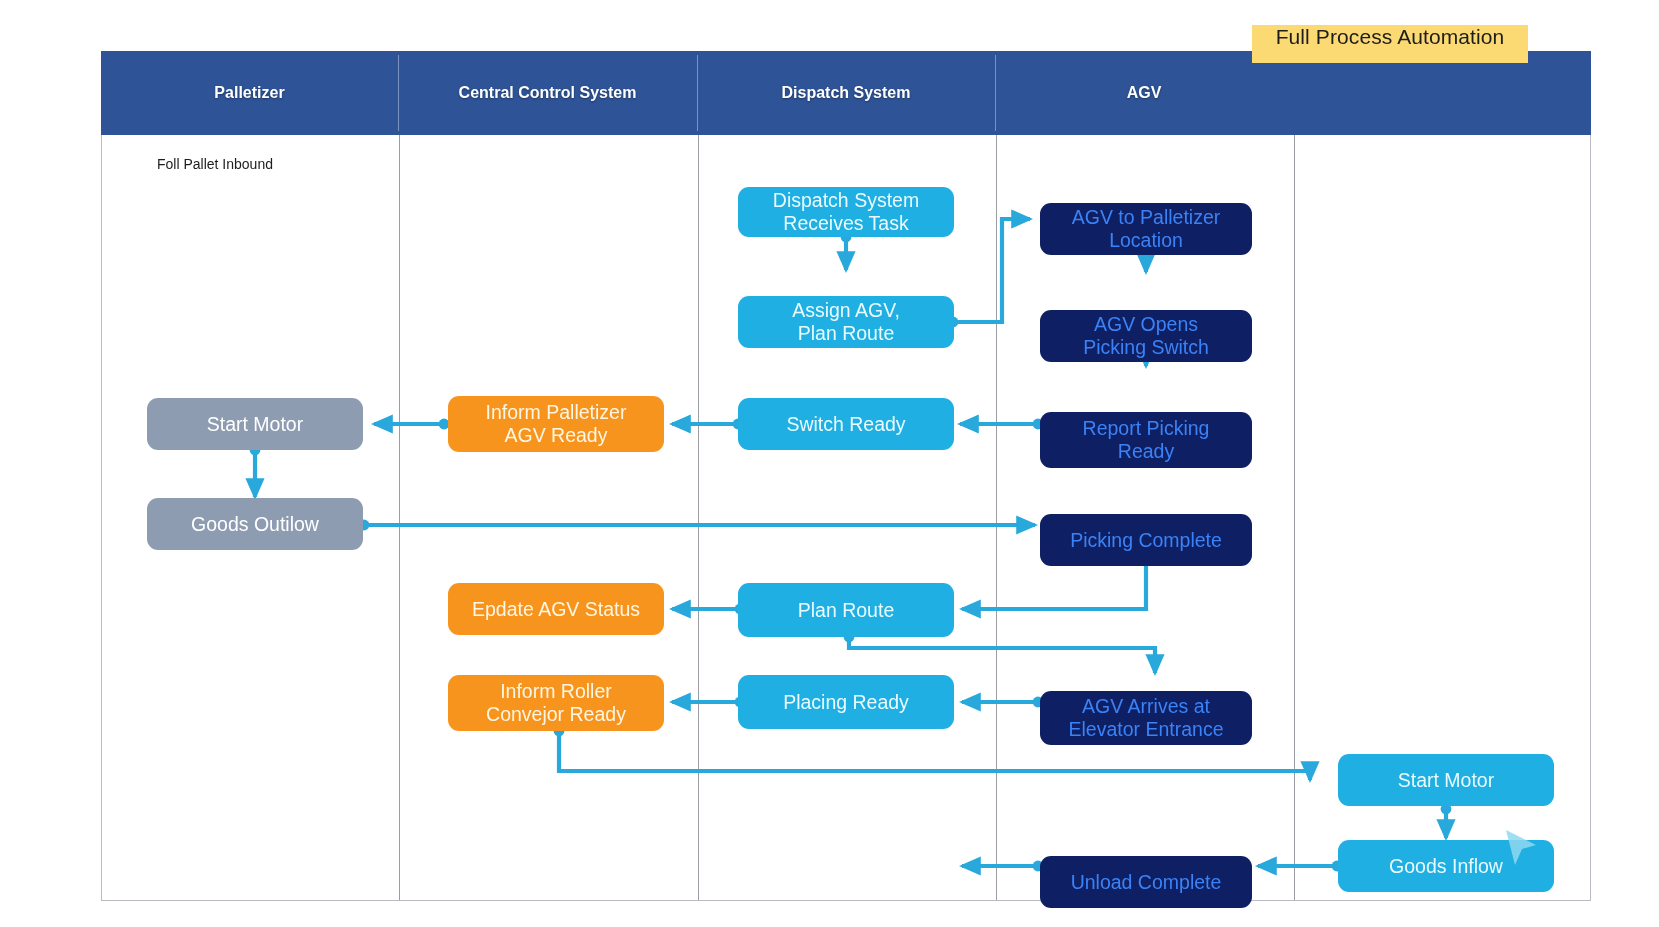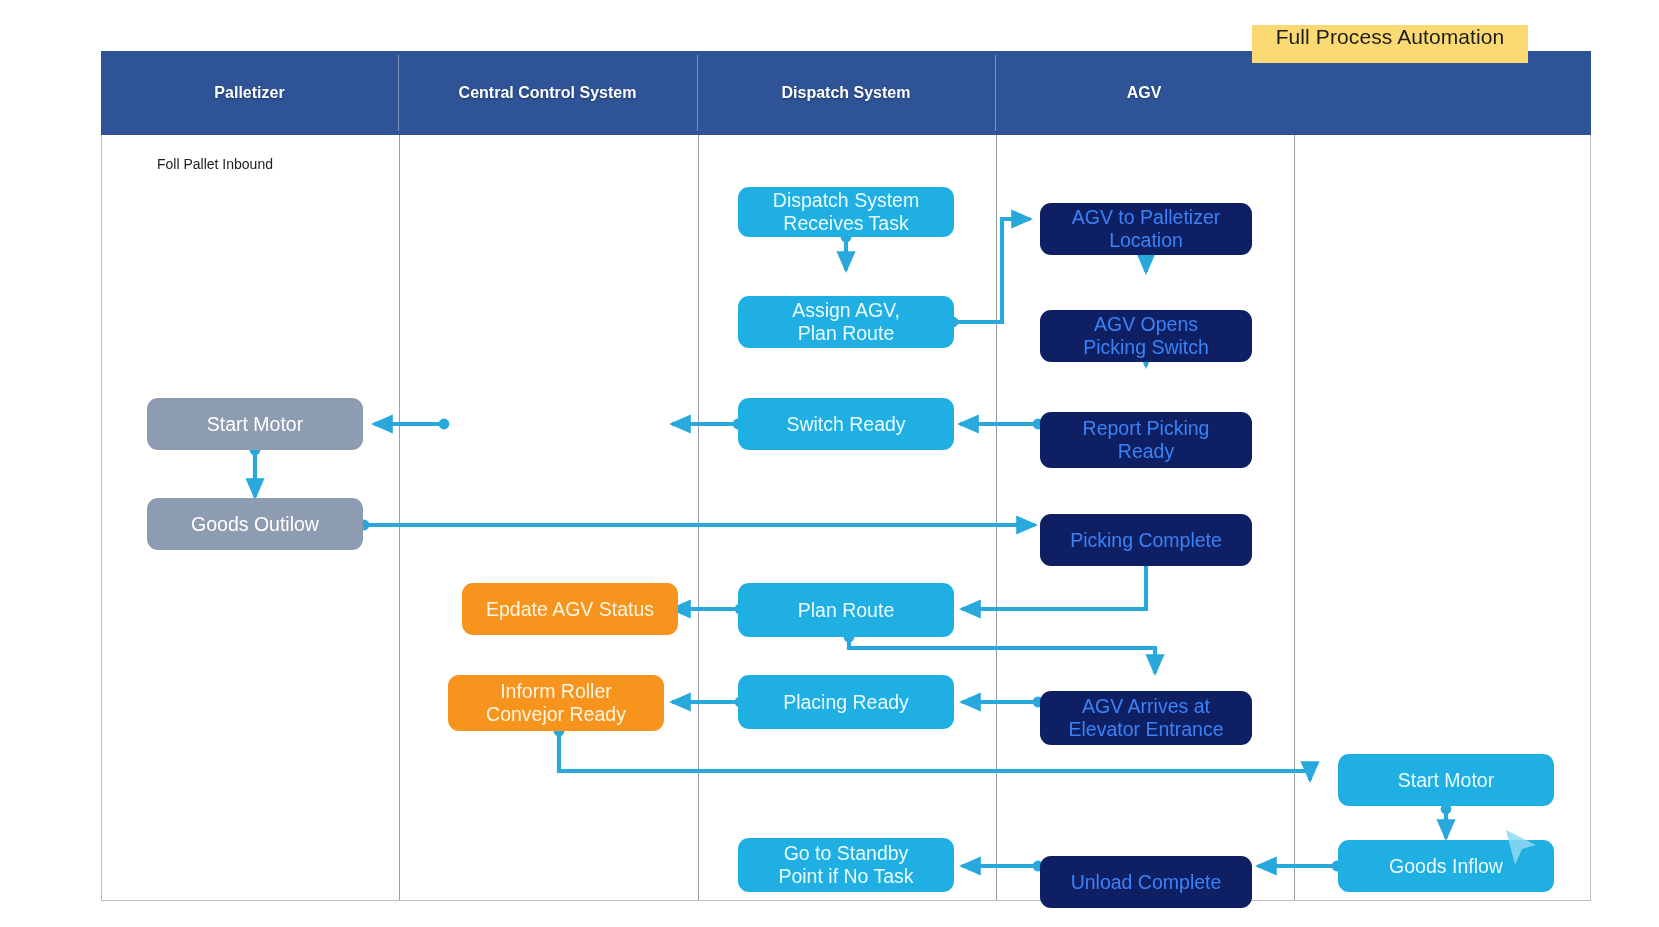--- a/index.html
+++ b/index.html
@@ -229,45 +229,45 @@
 Location</div>
 
   <div class="node n-navy" style="left:1040px; top:294px; width:212px; height:52px;">AGV Opens
 Picking Switch</div>
 
   <div class="node n-navy" style="left:1040px; top:396px; width:212px; height:56px;">Report Picking
 Ready</div>
 
   <div class="node n-cyan" style="left:738px; top:398px; width:216px; height:52px;">Switch Ready</div>
 
+  <div class="node n-orange" style="left:448px; top:396px; width:216px; height:56px;">Inform Palletizer
+AGV Ready</div>
 
   <div class="node n-gray" style="left:147px; top:398px; width:216px; height:52px;">Start Motor</div>
 
   <div class="node n-gray" style="left:147px; top:498px; width:216px; height:52px;">Goods Outilow</div>
 
   <div class="node n-navy" style="left:1040px; top:498px; width:212px; height:52px;">Picking Complete</div>
 
   <div class="node n-cyan" style="left:738px; top:583px; width:216px; height:54px;">Plan Route</div>
 
-  <div class="node n-orange" style="left:448px; top:583px; width:216px; height:52px;margin-left:14px;">Epdate AGV Status</div>
+  <div class="node n-orange" style="left:448px; top:583px; width:216px; height:52px;">Epdate AGV Status</div>
 
   <div class="node n-navy" style="left:1040px; top:675px; width:212px; height:54px;">AGV Arrives at
 Elevator Entrance</div>
 
   <div class="node n-cyan" style="left:738px; top:675px; width:216px; height:54px;">Placing Ready</div>
 
   <div class="node n-orange" style="left:448px; top:675px; width:216px; height:56px;">Inform Roller
 Convejor Ready</div>
 
   <div class="node n-cyan" style="left:1338px; top:754px; width:216px; height:52px;">Start Motor</div>
 
   <div class="node n-cyan" style="left:1338px; top:840px; width:216px; height:52px;">Goods Inflow</div>
 
   <div class="node n-navy" style="left:1040px; top:840px; width:212px; height:52px;">Unload Complete</div>
 
-  <div class="node n-cyan" style="left:738px; top:838px; width:216px; height:54px;">Go to Standby
-Point if No Task</div>
 
   <svg class="cursor-art" style="left:1500px; top:828px;" width="42" height="44" viewBox="0 0 42 44">
     <path d="M 6 2 L 36 17 L 22 21 L 15 37 Z" fill="#8fd8f0" opacity="0.85"></path>
   </svg>
 
 </div>
 
 </body></html>

